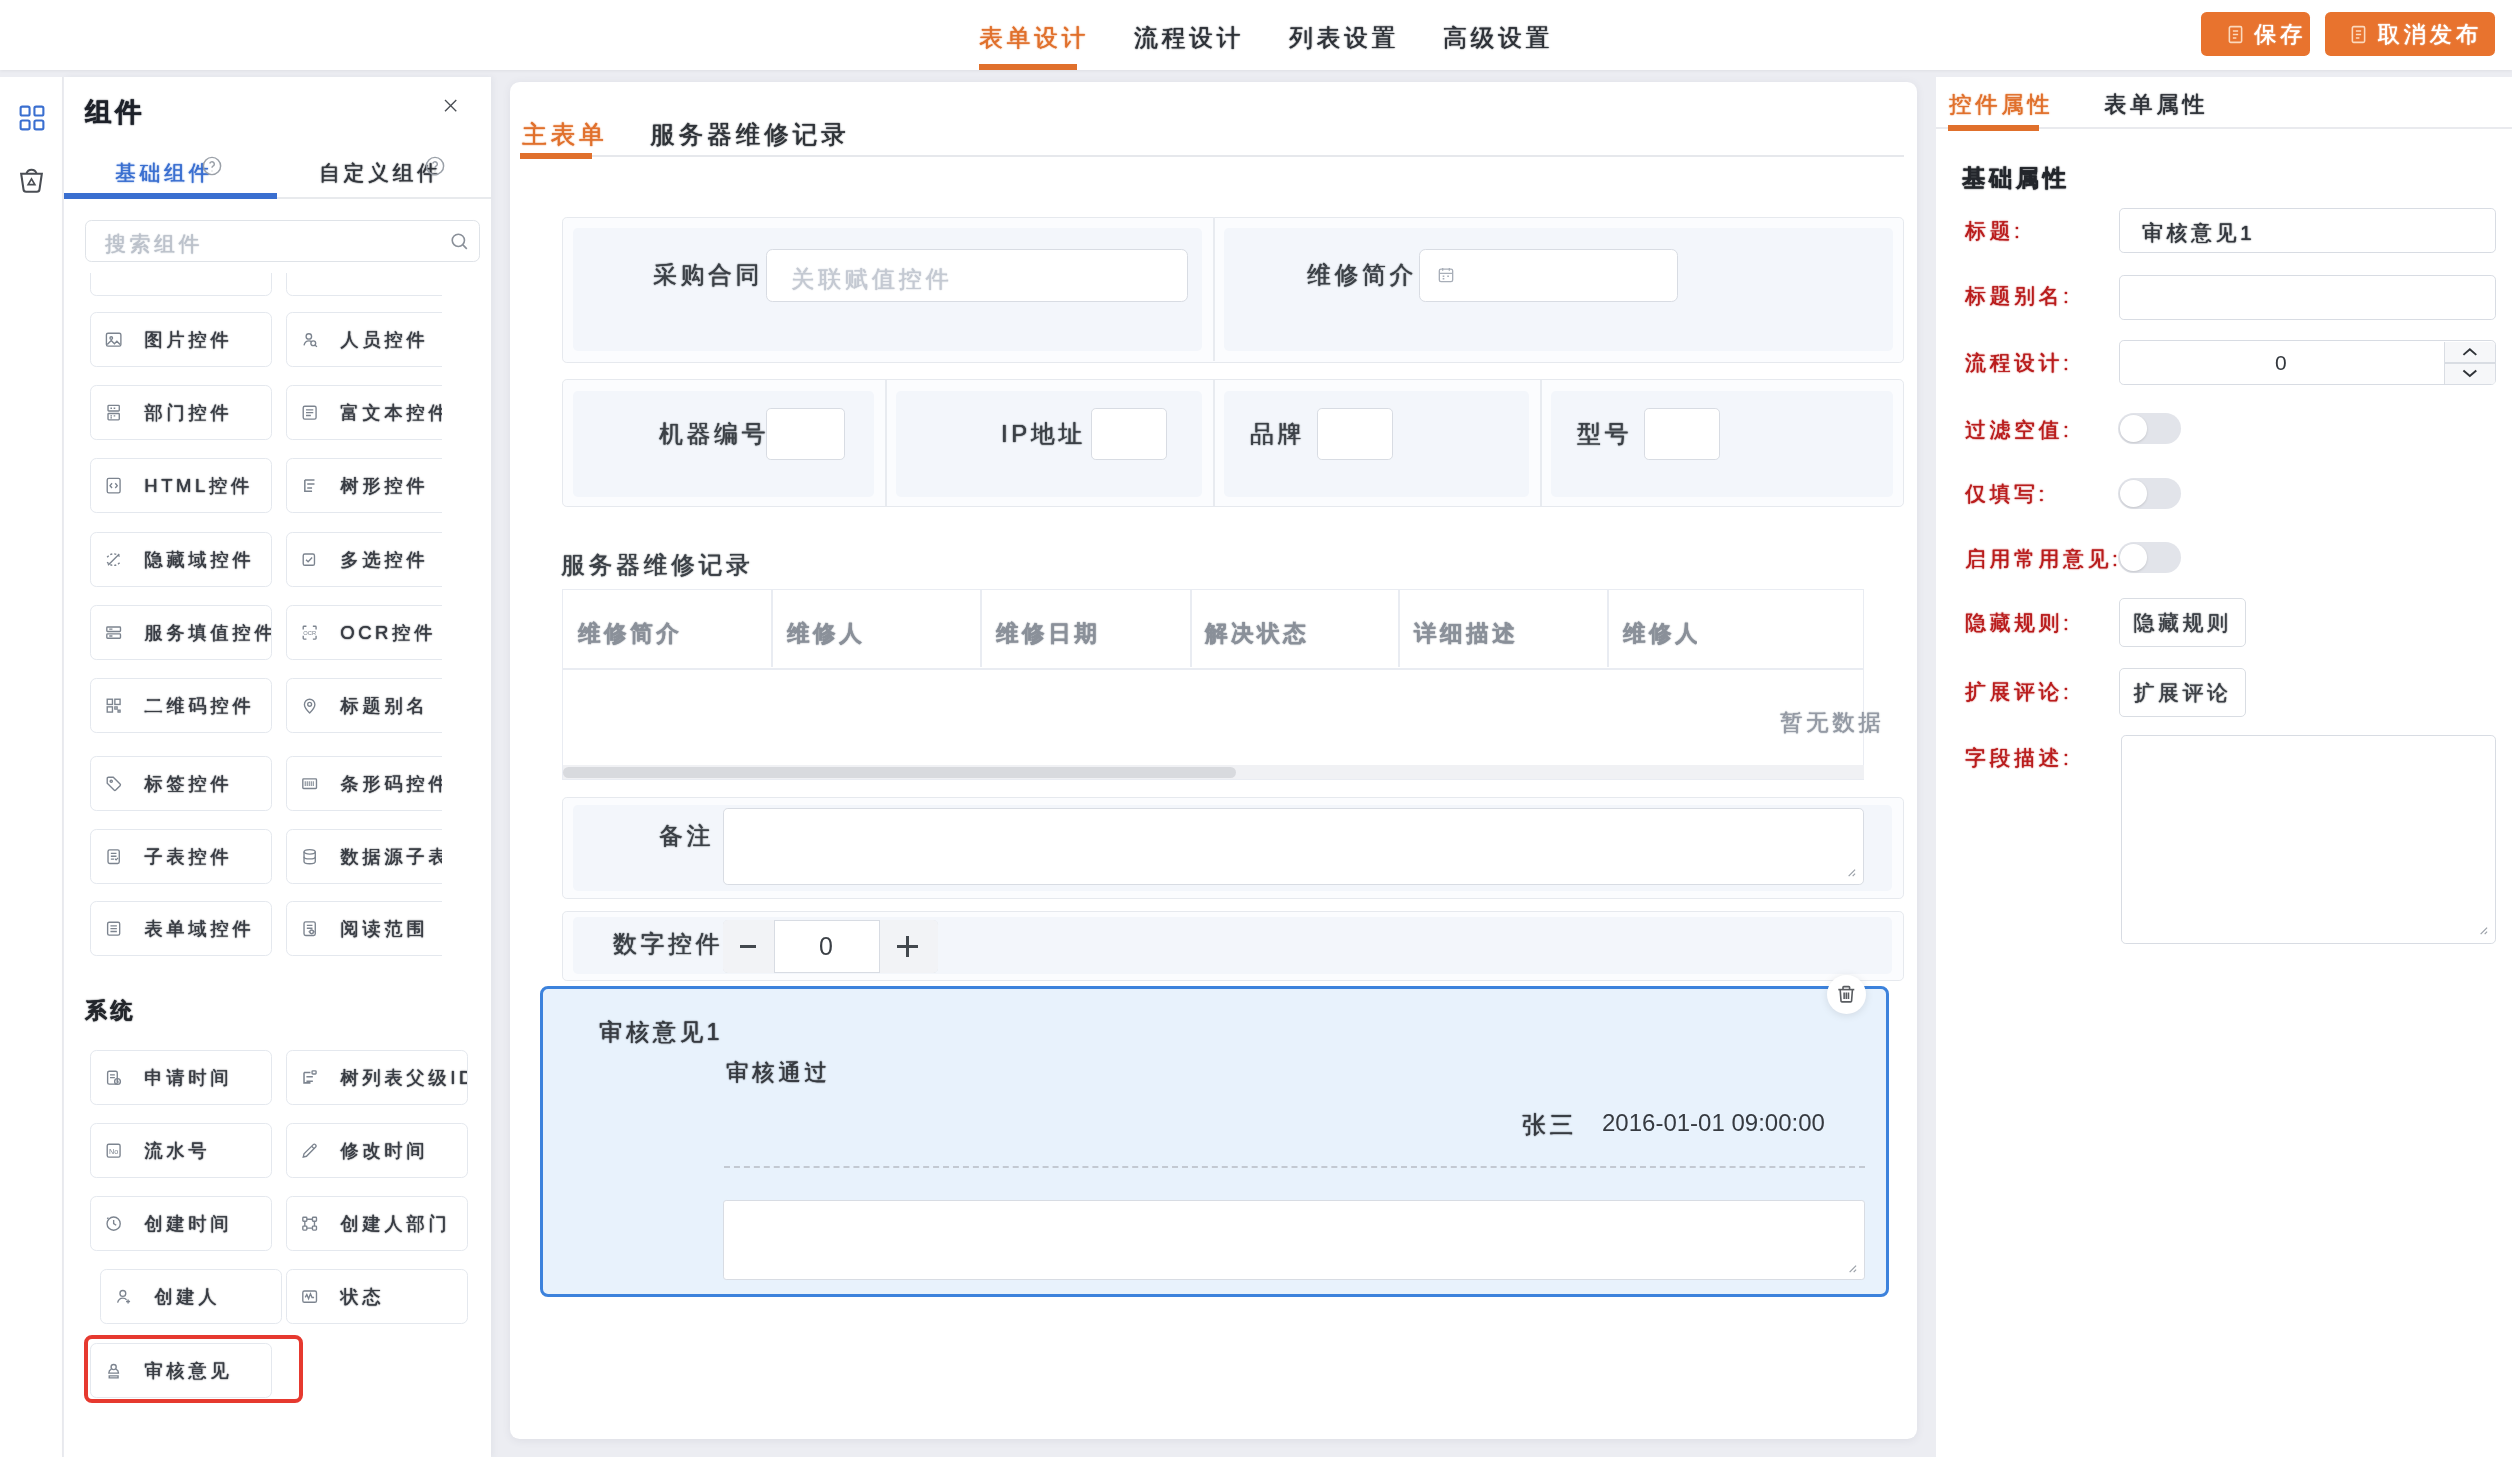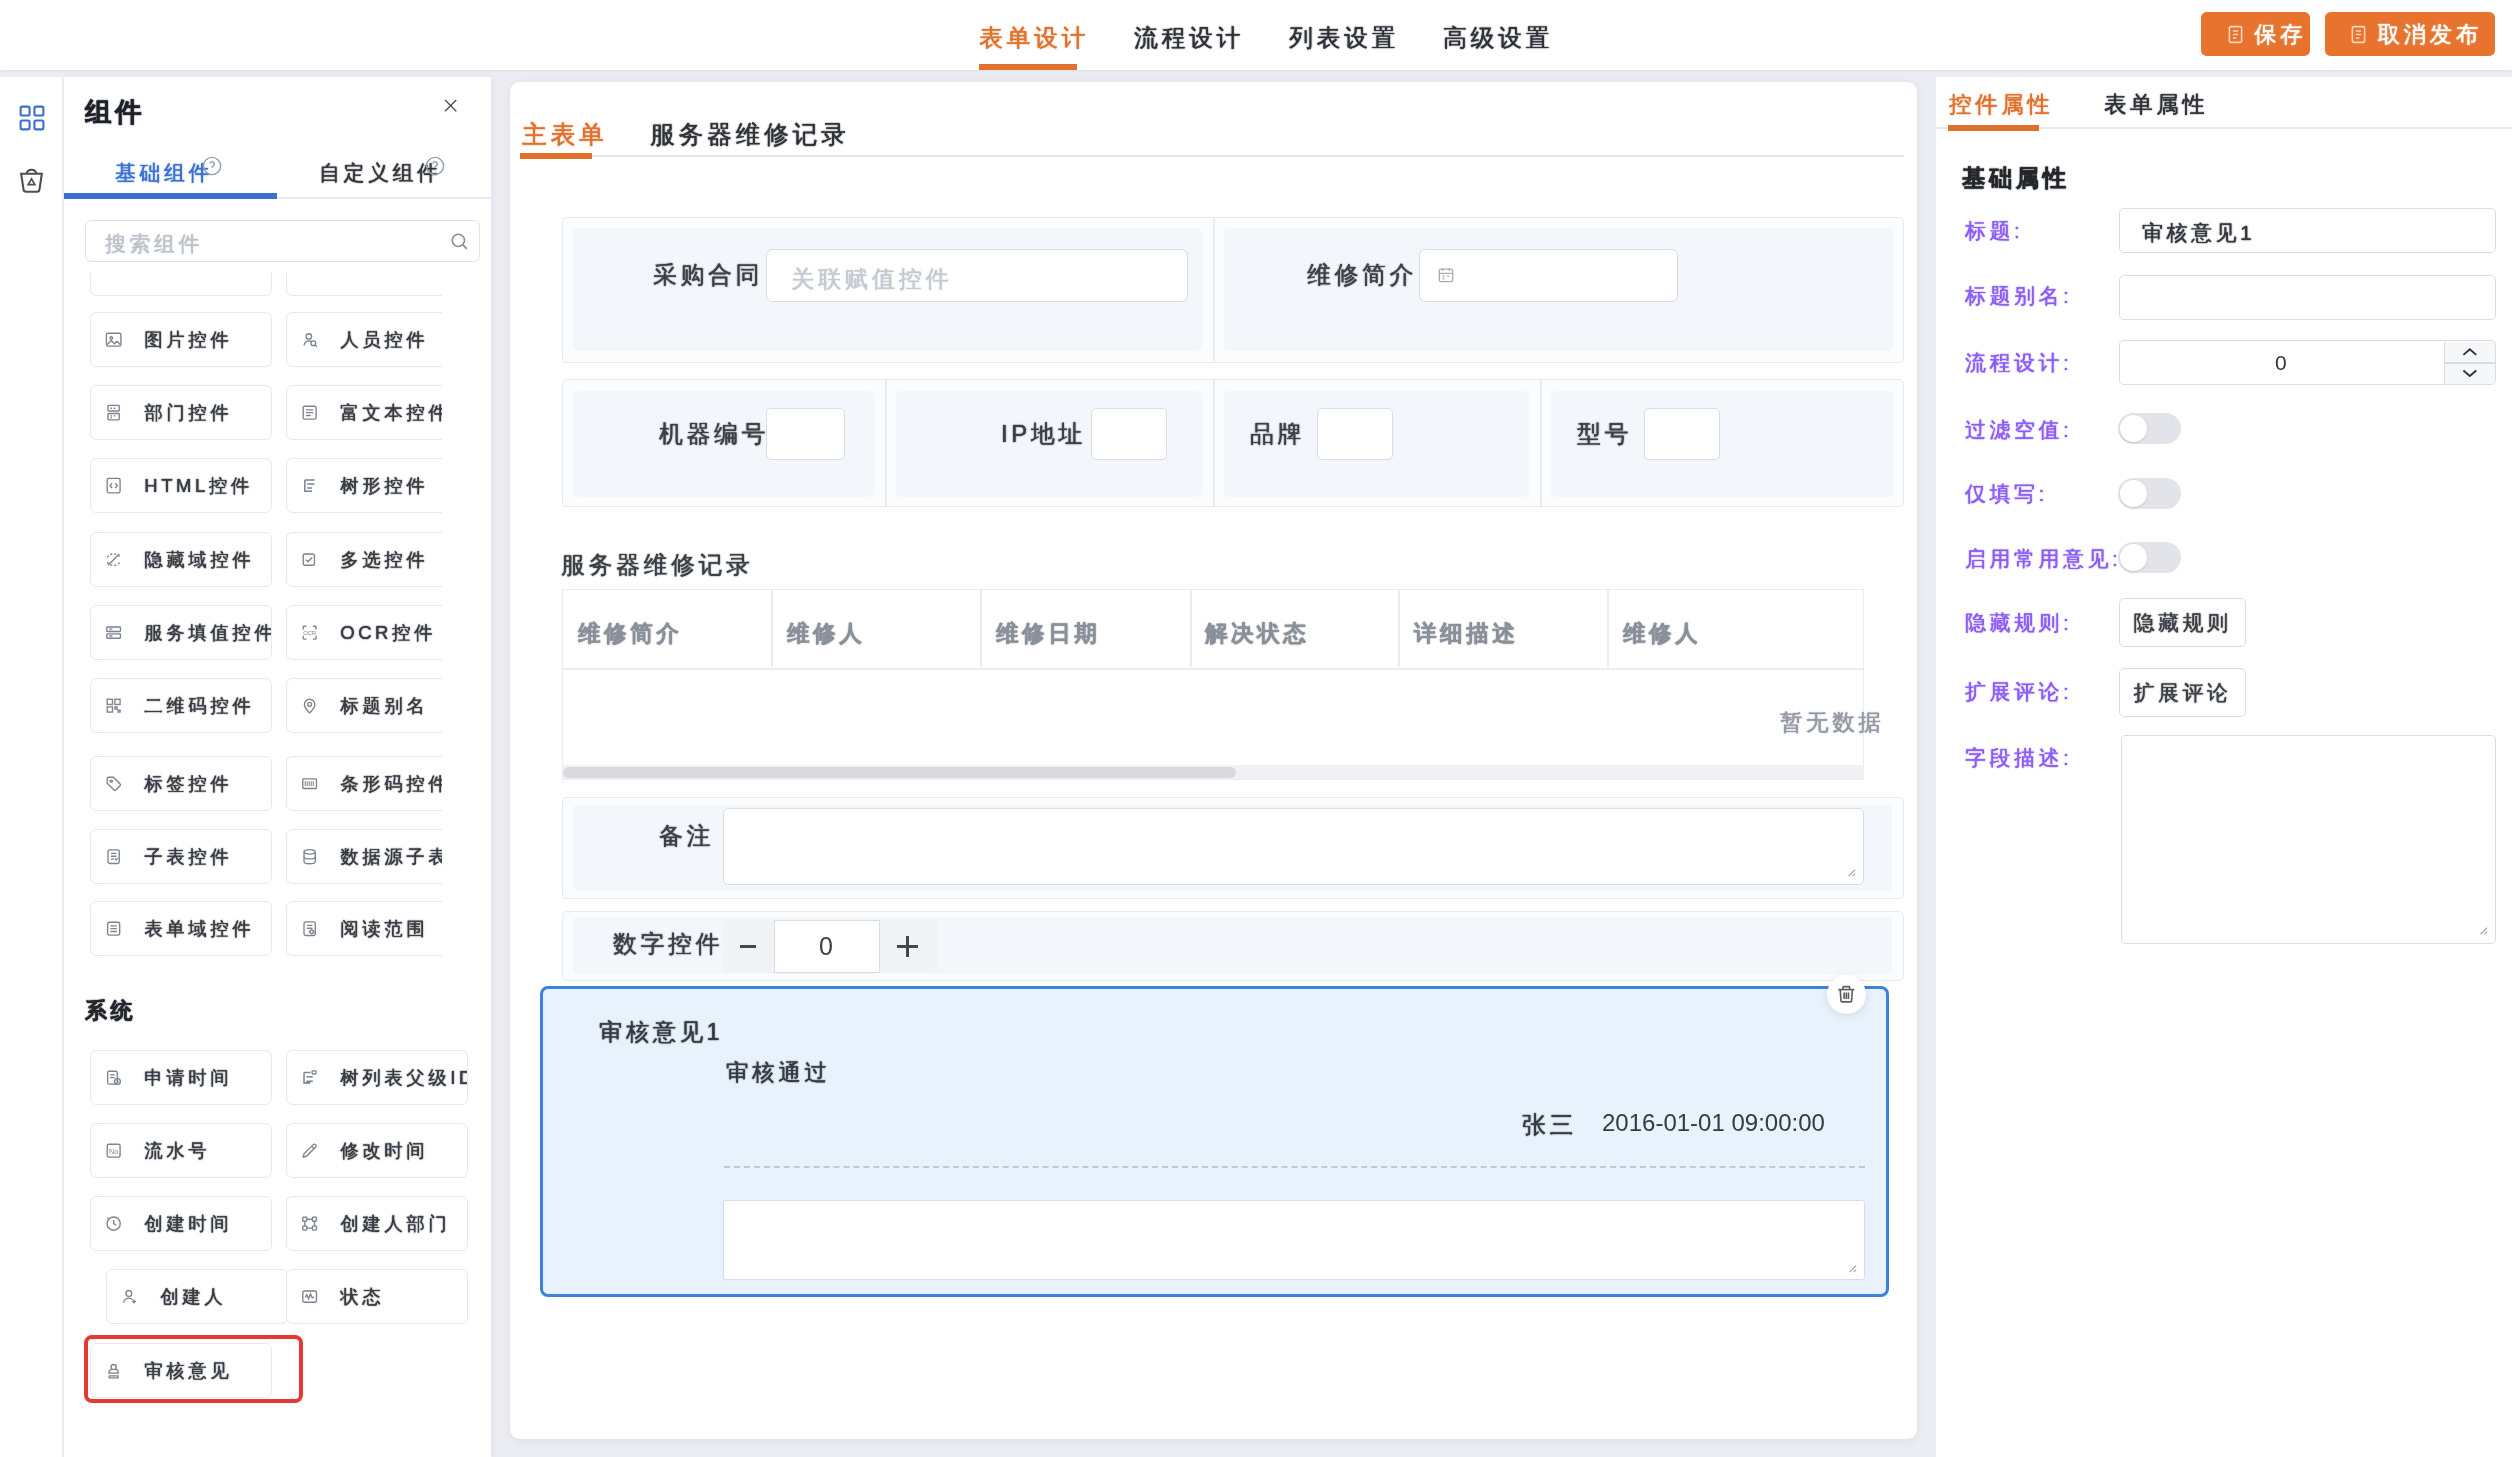--- a/index.html
+++ b/index.html
@@ -7,21 +7,21 @@
 svg text{letter-spacing:0;text-shadow:none}
 .abs{position:absolute}
 .white{background:#fff}
 svg{display:block}
 .cbtn{position:absolute;width:182px;height:55px;border:1.6px solid #e4e8ee;border-radius:6.4px;background:#fff;box-sizing:border-box;display:flex;align-items:center;color:#383c43;font-size:18.5px;white-space:nowrap;overflow:hidden}
 .cbtn .ic{margin-left:13px;margin-right:21px;width:19.3px;height:19.3px;flex:0 0 19.3px}
 .rowbox{position:absolute;background:#fbfcfe;border:1.6px solid #e6e9ee;border-radius:4.8px;box-sizing:border-box}
 .tint{position:absolute;background:#f3f6fb;border-radius:4.8px}
 .inp{position:absolute;background:#fff;border:1.6px solid #d8dce3;border-radius:4.8px;box-sizing:border-box}
 .lab{position:absolute;color:#3b4046;font-size:24px;line-height:24px;white-space:nowrap}
-.rlab{position:absolute;color:#8b5cf6;font-size:21px;line-height:21px;white-space:nowrap}
+.rlab{position:absolute;color:#b91c1c;font-size:21px;line-height:21px;white-space:nowrap}
 .vline{position:absolute;width:1.6px;background:#e8ebf0}
 .toggle{position:absolute;width:63px;height:31px;background:#e2e4ea;border-radius:16px}
 .toggle .knob{position:absolute;left:2.4px;top:2.4px;width:26.6px;height:26.6px;background:#fff;border-radius:50%;box-shadow:0 0.8px 2.4px rgba(0,0,0,.15)}
 .pbtn{position:absolute;background:#fff;border:1.6px solid #d9dde3;border-radius:5px;box-sizing:border-box;color:#3c4046;font-size:21px;display:flex;align-items:center;justify-content:center;white-space:nowrap;overflow:hidden}
 .rsz{position:absolute;width:19.3px;height:19.3px}
 </style></head>
 <body>
 <div id="page">
 
 <div class="abs white" style="left:0;top:0;width:2512px;height:70px;box-shadow:0 0.8px 3.2px rgba(0,0,0,.06)"></div>
@@ -267,21 +267,21 @@
 <div class="cbtn" style="left:286px;top:1196px">
         <svg class="ic" width="21" height="21" viewBox="0 0 24 24" fill="none" stroke="#7c848f" stroke-width="1.7">
           <rect x="3.5" y="4" width="5" height="5" rx="1"></rect>
           <rect x="15.5" y="4" width="5" height="5" rx="1"></rect>
           <rect x="3.5" y="15" width="5" height="5" rx="1"></rect>
           <rect x="15.5" y="15" width="5" height="5" rx="1"></rect>
           <path d="M8.5 6.5h7M6 9v6M18 9v6M8.5 17.5h7"></path>
         </svg>
         <span>创建人部门</span>
       </div>
-<div class="cbtn" style="left:106px;top:1269px">
+<div class="cbtn" style="left:100px;top:1269px">
         <svg class="ic" width="21" height="21" viewBox="0 0 24 24" fill="none" stroke="#7c848f" stroke-width="1.7">
           <circle cx="11" cy="8" r="3.6"></circle>
           <path d="M4.5 19.5c1-3.8 3.5-5.7 6.5-5.7 1.8 0 3.4.7 4.6 2"></path>
           <path d="M17.5 15.5v5M15 18h5"></path>
         </svg>
         <span>创建人</span>
       </div>
 <div class="cbtn" style="left:286px;top:1269px">
         <svg class="ic" width="21" height="21" viewBox="0 0 24 24" fill="none" stroke="#7c848f" stroke-width="1.7">
           <rect x="3.5" y="5" width="17" height="14" rx="2"></rect>

